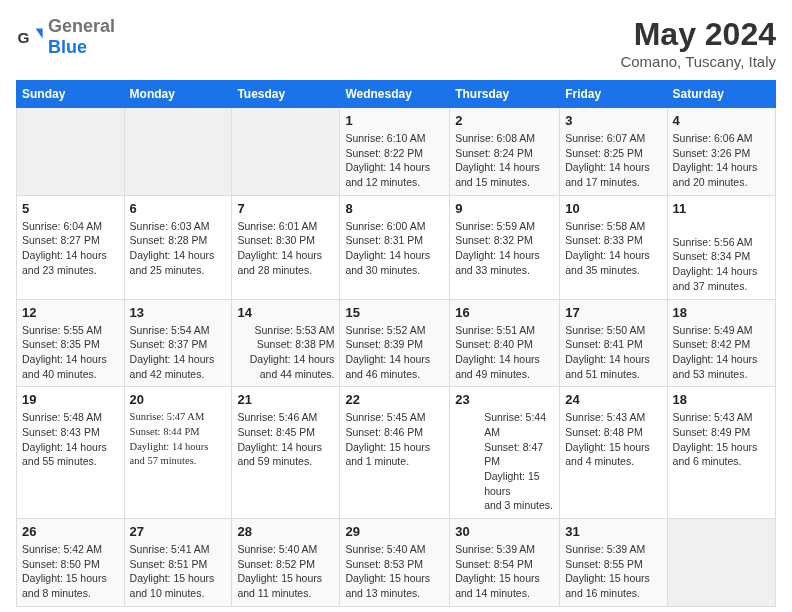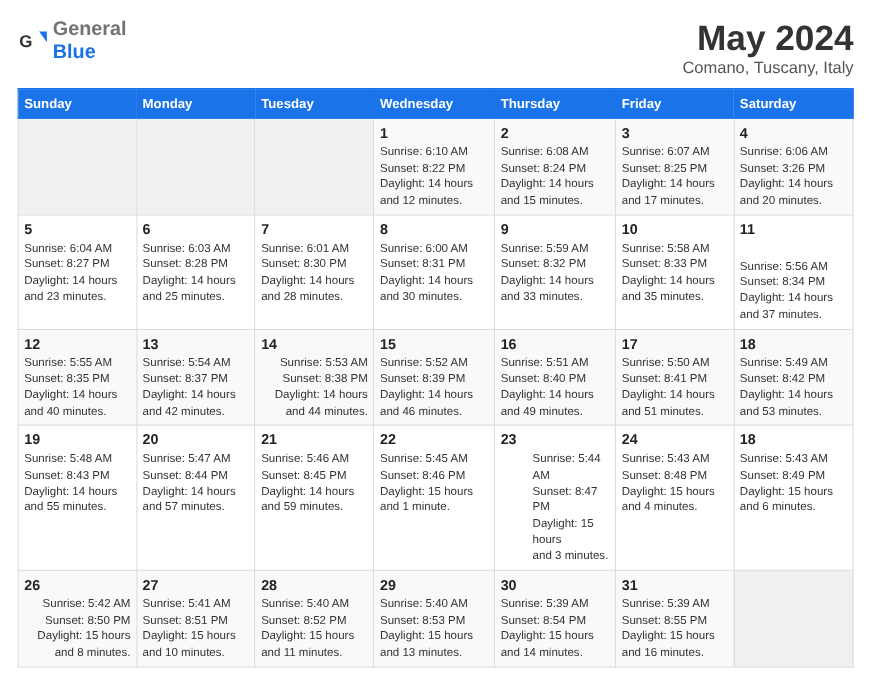--- a/index.html
+++ b/index.html
@@ -266,21 +266,21 @@
       <tr>
         <td>
           <div class="day-num">19</div>
           <div class="day-info" style="white-space: pre-line;">Sunrise: 5:48 AM
 Sunset: 8:43 PM
 Daylight: 14 hours
 and 55 minutes.</div>
         </td>
         <td>
           <div class="day-num">20</div>
-          <div class="day-info" style="white-space: pre-line;">Sunrise: 5:47 AM
+          <div class="day-info" style="white-space: pre-line; font-family: Liberation Serif, serif;">Sunrise: 5:47 AM
 Sunset: 8:44 PM
 Daylight: 14 hours
 and 57 minutes.</div>
         </td>
         <td>
           <div class="day-num">21</div>
           <div class="day-info" style="white-space: pre-line;">Sunrise: 5:46 AM
 Sunset: 8:45 PM
 Daylight: 14 hours
 and 59 minutes.</div>
@@ -310,21 +310,21 @@
           <div class="day-num">18</div>
           <div class="day-info" style="white-space: pre-line;">Sunrise: 5:43 AM
 Sunset: 8:49 PM
 Daylight: 15 hours
 and 6 minutes.</div>
         </td>
       </tr>
       <tr>
         <td>
           <div class="day-num">26</div>
-          <div class="day-info" style="white-space: pre-line; text-align: right;">Sunrise: 5:42 AM
+          <div class="day-info" style="white-space: pre-line;">Sunrise: 5:42 AM
 Sunset: 8:50 PM
 Daylight: 15 hours
 and 8 minutes.</div>
         </td>
         <td>
           <div class="day-num">27</div>
           <div class="day-info" style="white-space: pre-line;">Sunrise: 5:41 AM
 Sunset: 8:51 PM
 Daylight: 15 hours
 and 10 minutes.</div>

